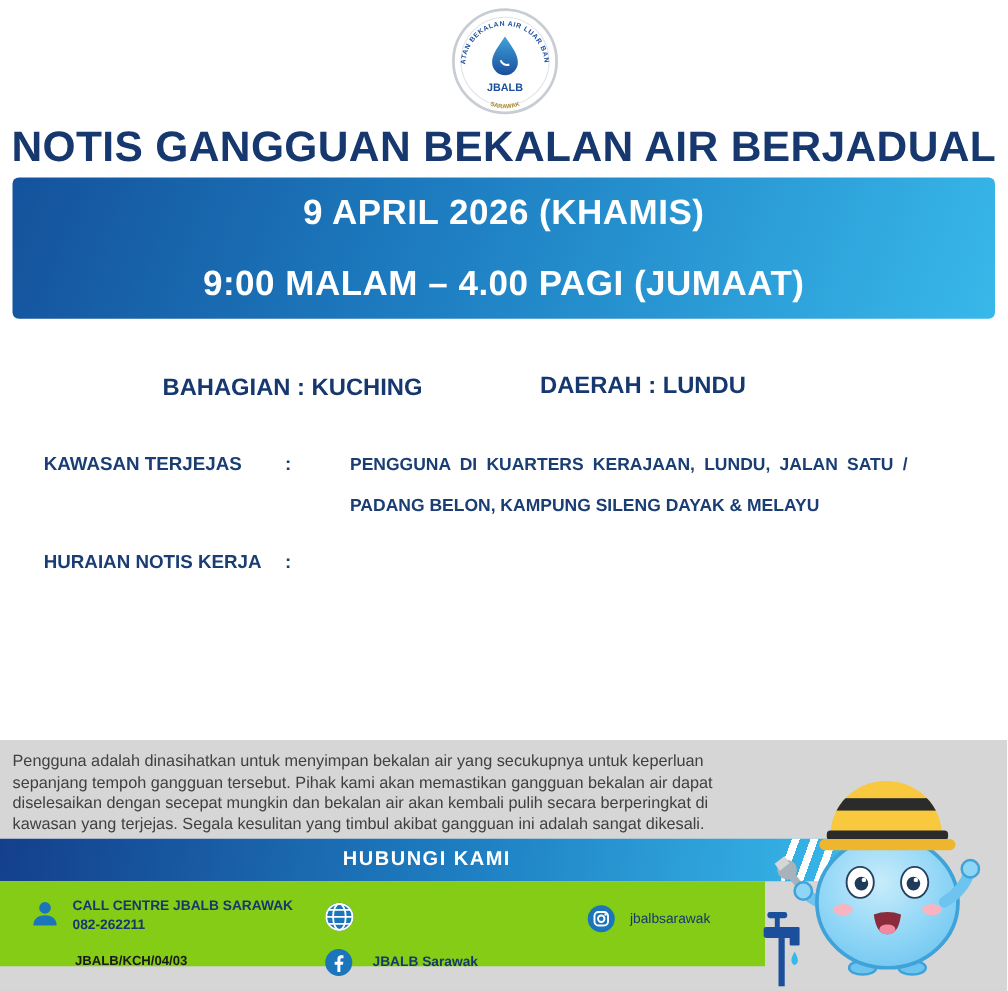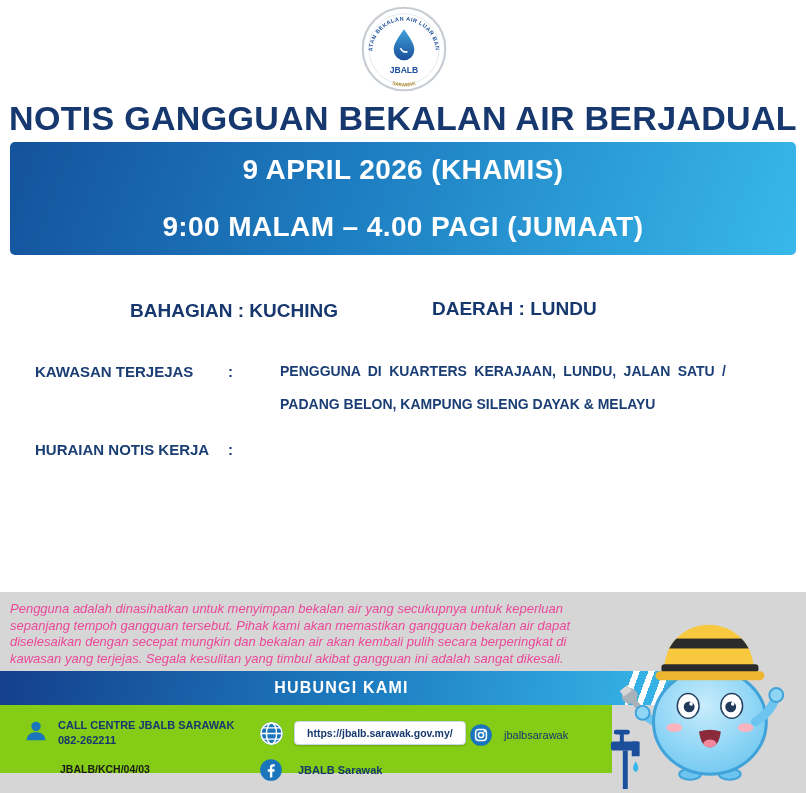--- a/index.html
+++ b/index.html
@@ -23,22 +23,22 @@
   .region.bahagian { left:130px; top:300px; }
   .region.daerah   { left:432px; top:298px; }
   .detail-label { position:absolute; left:35px;  font-size:15px; font-weight:700; color:#1a3e74; }
   .detail-colon { position:absolute; left:228px; font-size:15px; font-weight:700; color:#1a3e74; }
   .detail-value {
     position:absolute; left:280px; width:446px; font-size:14px; font-weight:700;
     color:#1a3e74; line-height:33px; text-align:justify;
   }
   .bottom-panel { position:absolute; left:0; top:592px; width:806px; height:201px; background:#d6d6d6; }
   .advisory {
-    position:absolute; left:10px; top:601px; width:584px; font-style:italic;
-    font-size:13px; color:#ec4899; line-height:16.5px;
+    position:absolute; left:10px; top:601px; width:584px; 
+    font-size:13px; color:#404040; line-height:16.5px;
   }
   .contact-banner {
     position:absolute; left:0; top:671px; width:683px; height:34px;
     background:linear-gradient(100deg,#143f8c 0%, #1e7fc2 55%, #38b8ea 100%);
     display:flex; align-items:center; justify-content:center;
   }
   .contact-heading { color:#fff; font-weight:700; font-size:16px; letter-spacing:1.2px; }
   .banner-stripes {
     position:absolute; right:4px; top:0; width:54px; height:100%;
     background:repeating-linear-gradient(110deg, transparent 0 8px, #ffffff 8px 14px);
@@ -131,21 +131,20 @@
     <span class="icon globe">
       <svg viewBox="0 0 24 24" width="27" height="27">
         <circle cx="12" cy="12" r="10" fill="#1b75bb"></circle>
         <g stroke="#fff" stroke-width="1.3" fill="none">
           <circle cx="12" cy="12" r="9.3"></circle>
           <ellipse cx="12" cy="12" rx="4.5" ry="9.3"></ellipse>
           <path d="M2.7 12 h18.6 M4.4 7 h15.2 M4.4 17 h15.2"></path>
         </g>
       </svg>
     </span>
-    <div class="url-pill">https://jbalb.sarawak.gov.my/</div>
 
     <span class="icon fb">
       <svg viewBox="0 0 24 24" width="26" height="26">
         <circle cx="12" cy="12" r="10" fill="#1b75bb"></circle>
         <path d="M13.2 19 v-5.3 h1.9 l.3-2.3 h-2.2 V9.9 c0-.7.2-1.1 1.2-1.1 h1.1 V6.7 c-.2 0-.9-.1-1.7-.1 c-1.7 0-2.8 1-2.8 2.9 v1.9 H9 v2.3 h2 V19 z" fill="#fff"></path>
       </svg>
     </span>
     <div class="fb-name">JBALB Sarawak</div>
 
     <span class="icon ig">

